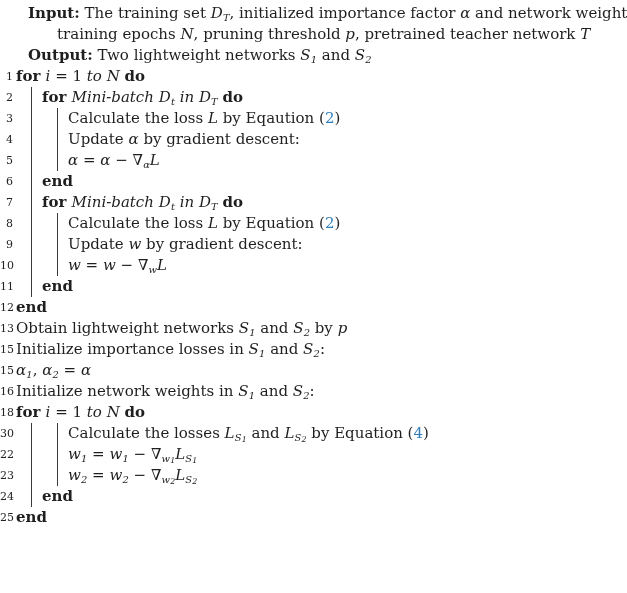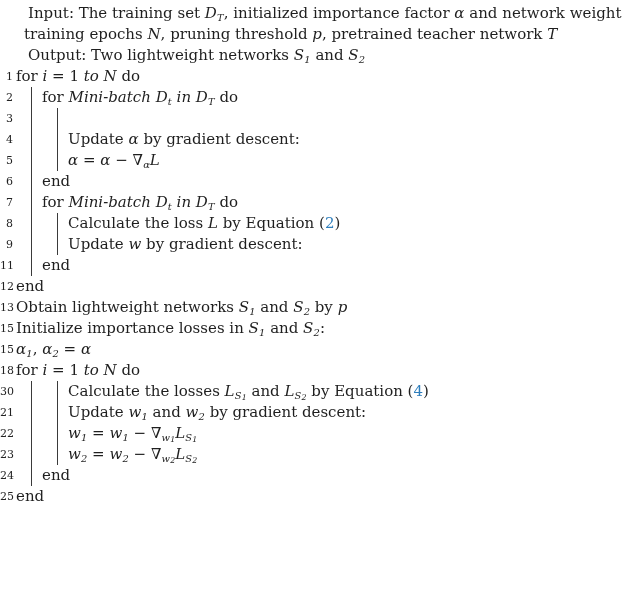--- a/index.html
+++ b/index.html
@@ -7,34 +7,34 @@
   }
   html,body{margin:0;padding:0;background:var(--bg);}
   .page{
     width:627px;height:593px;background:var(--bg);overflow:hidden;
     font-family:"DejaVu Serif","DejaVu Sans",serif;
     font-size:15px;color:var(--text);
   }
   .algo{padding-top:3px;white-space:nowrap;}
   
   .hline{height:21px;line-height:21px;padding-left:28px;}
-  .hline.cont{padding-left:24px;}
+  .hline.cont{padding-left:57px;}
   
   .line{display:flex;height:21px;align-items:stretch;}
   .num{
     flex:none;width:16px;box-sizing:border-box;padding-right:3px;
     text-align:right;font-size:11px;line-height:21px;color:#222;
   }
   .barsp{
     flex:none;margin-left:15px;width:10px;
     border-left:1px solid var(--rule);align-self:stretch;
   }
   .txt{line-height:21px;}
   
-  .sg.b{font-weight:normal;}
+  .sg.b{font-weight:bold;}
   .sg.i{font-style:italic;}
   .sg.l{color:var(--link);}
   .sub{font-size:0.66em;vertical-align:-0.28em;margin-left:0.02em;}
   .sub .sub{font-size:0.8em;vertical-align:-0.18em;}
 </style>
 </head>
 <body>
 
 <div class="page">
   <div class="algo">
@@ -50,20 +50,21 @@
         </div>
         <div class="line">
           <span class="num">2</span>
           <span class="barsp"></span>
           <span class="txt"><span class="sg b">for </span><span class="sg i">Mini-batch </span><span class="sg i">D<span class="sub"><span class="sg i">t</span></span></span><span class="sg i"> in </span><span class="sg i">D<span class="sub"><span class="sg i">T</span></span></span><span class="sg r"> </span><span class="sg b">do</span></span>
         </div>
         <div class="line">
           <span class="num">3</span>
           <span class="barsp"></span>
           <span class="barsp"></span>
+          <span class="txt"><span class="sg r">Calculate the loss </span><span class="sg i">L</span><span class="sg r"> by Eqaution (</span><span class="sg l">2</span><span class="sg r">)</span></span>
         </div>
         <div class="line">
           <span class="num">4</span>
           <span class="barsp"></span>
           <span class="barsp"></span>
           <span class="txt"><span class="sg r">Update </span><span class="sg i">α</span><span class="sg r"> by gradient descent:</span></span>
         </div>
         <div class="line">
           <span class="num">5</span>
           <span class="barsp"></span>
@@ -86,20 +87,26 @@
           <span class="barsp"></span>
           <span class="txt"><span class="sg r">Calculate the loss </span><span class="sg i">L</span><span class="sg r"> by Equation (</span><span class="sg l">2</span><span class="sg r">)</span></span>
         </div>
         <div class="line">
           <span class="num">9</span>
           <span class="barsp"></span>
           <span class="barsp"></span>
           <span class="txt"><span class="sg r">Update </span><span class="sg i">w</span><span class="sg r"> by gradient descent:</span></span>
         </div>
         <div class="line">
+          <span class="num">10</span>
+          <span class="barsp"></span>
+          <span class="barsp"></span>
+          <span class="txt"><span class="sg i">w</span><span class="sg r"> = </span><span class="sg i">w</span><span class="sg r"> − </span><span class="sg r">∇<span class="sub"><span class="sg i">w</span></span></span><span class="sg i">L</span></span>
+        </div>
+        <div class="line">
           <span class="num">11</span>
           <span class="barsp"></span>
           <span class="txt"><span class="sg b">end</span></span>
         </div>
         <div class="line">
           <span class="num">12</span>
           <span class="txt"><span class="sg b">end</span></span>
         </div>
         <div class="line">
           <span class="num">13</span>
@@ -107,34 +114,32 @@
         </div>
         <div class="line">
           <span class="num">15</span>
           <span class="txt"><span class="sg r">Initialize importance losses in </span><span class="sg i">S<span class="sub"><span class="sg r">1</span></span></span><span class="sg r"> and </span><span class="sg i">S<span class="sub"><span class="sg r">2</span></span></span><span class="sg r">:</span></span>
         </div>
         <div class="line">
           <span class="num">15</span>
           <span class="txt"><span class="sg i">α<span class="sub"><span class="sg r">1</span></span></span><span class="sg r">, </span><span class="sg i">α<span class="sub"><span class="sg r">2</span></span></span><span class="sg r"> = </span><span class="sg i">α</span></span>
         </div>
         <div class="line">
+          <span class="num">16</span>
+          <span class="txt"><span class="sg r">Initialize network weights in </span><span class="sg i">S<span class="sub"><span class="sg r">1</span></span></span><span class="sg r"> and </span><span class="sg i">S<span class="sub"><span class="sg r">2</span></span></span><span class="sg r">:</span></span>
+        </div>
+        <div class="line">
           <span class="num">18</span>
           <span class="txt"><span class="sg b">for </span><span class="sg i">i</span><span class="sg r"> = 1 </span><span class="sg i">to</span><span class="sg r"> </span><span class="sg i">N</span><span class="sg r"> </span><span class="sg b">do</span></span>
         </div>
         <div class="line">
           <span class="num">30</span>
           <span class="barsp"></span>
           <span class="barsp"></span>
           <span class="txt"><span class="sg r">Calculate the losses </span><span class="sg i">L<span class="sub"><span class="sg i">S<span class="sub"><span class="sg r">1</span></span></span></span></span><span class="sg r"> and </span><span class="sg i">L<span class="sub"><span class="sg i">S<span class="sub"><span class="sg r">2</span></span></span></span></span><span class="sg r"> by Equation (</span><span class="sg l">4</span><span class="sg r">)</span></span>
-        </div>
-        <div class="line">
-          <span class="num">21</span>
-          <span class="barsp"></span>
-          <span class="barsp"></span>
-          <span class="txt"><span class="sg r">Update </span><span class="sg i">w<span class="sub"><span class="sg r">1</span></span></span><span class="sg r"> and </span><span class="sg i">w<span class="sub"><span class="sg r">2</span></span></span><span class="sg r"> by gradient descent:</span></span>
         </div>
         <div class="line">
           <span class="num">22</span>
           <span class="barsp"></span>
           <span class="barsp"></span>
           <span class="txt"><span class="sg i">w<span class="sub"><span class="sg r">1</span></span></span><span class="sg r"> = </span><span class="sg i">w<span class="sub"><span class="sg r">1</span></span></span><span class="sg r"> − </span><span class="sg r">∇<span class="sub"><span class="sg i">w<span class="sub"><span class="sg r">1</span></span></span></span></span><span class="sg i">L<span class="sub"><span class="sg i">S<span class="sub"><span class="sg r">1</span></span></span></span></span></span>
         </div>
         <div class="line">
           <span class="num">23</span>
           <span class="barsp"></span>

